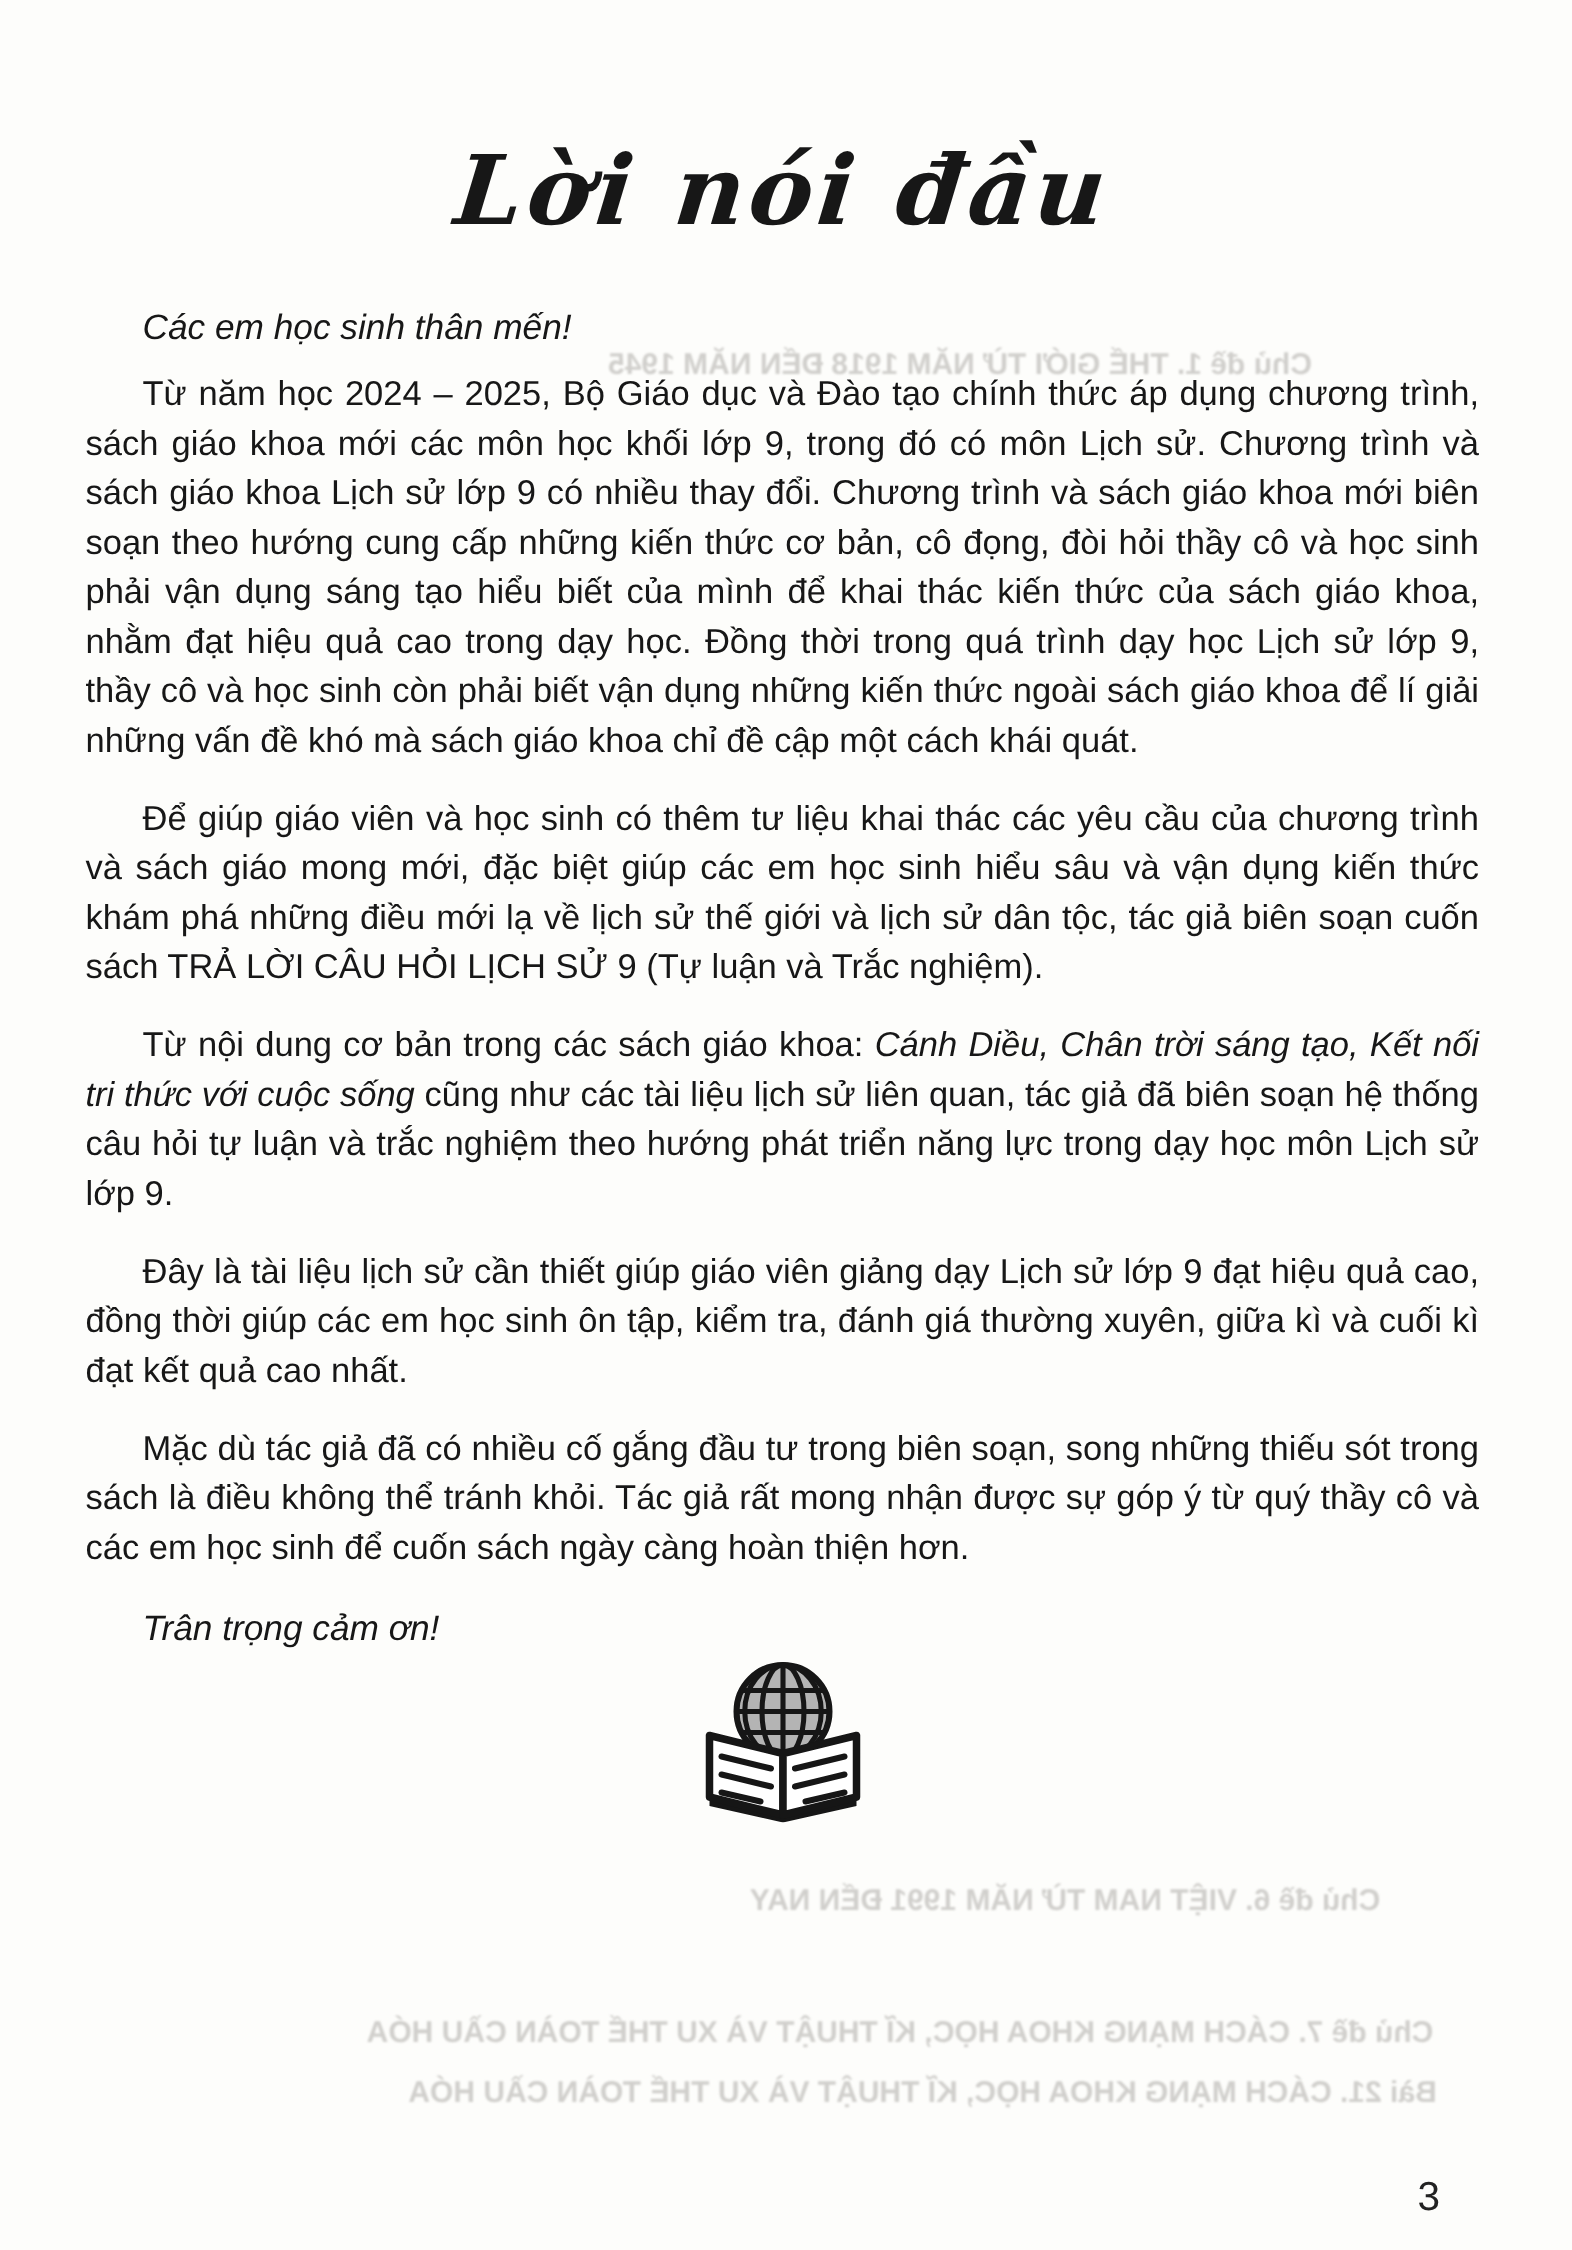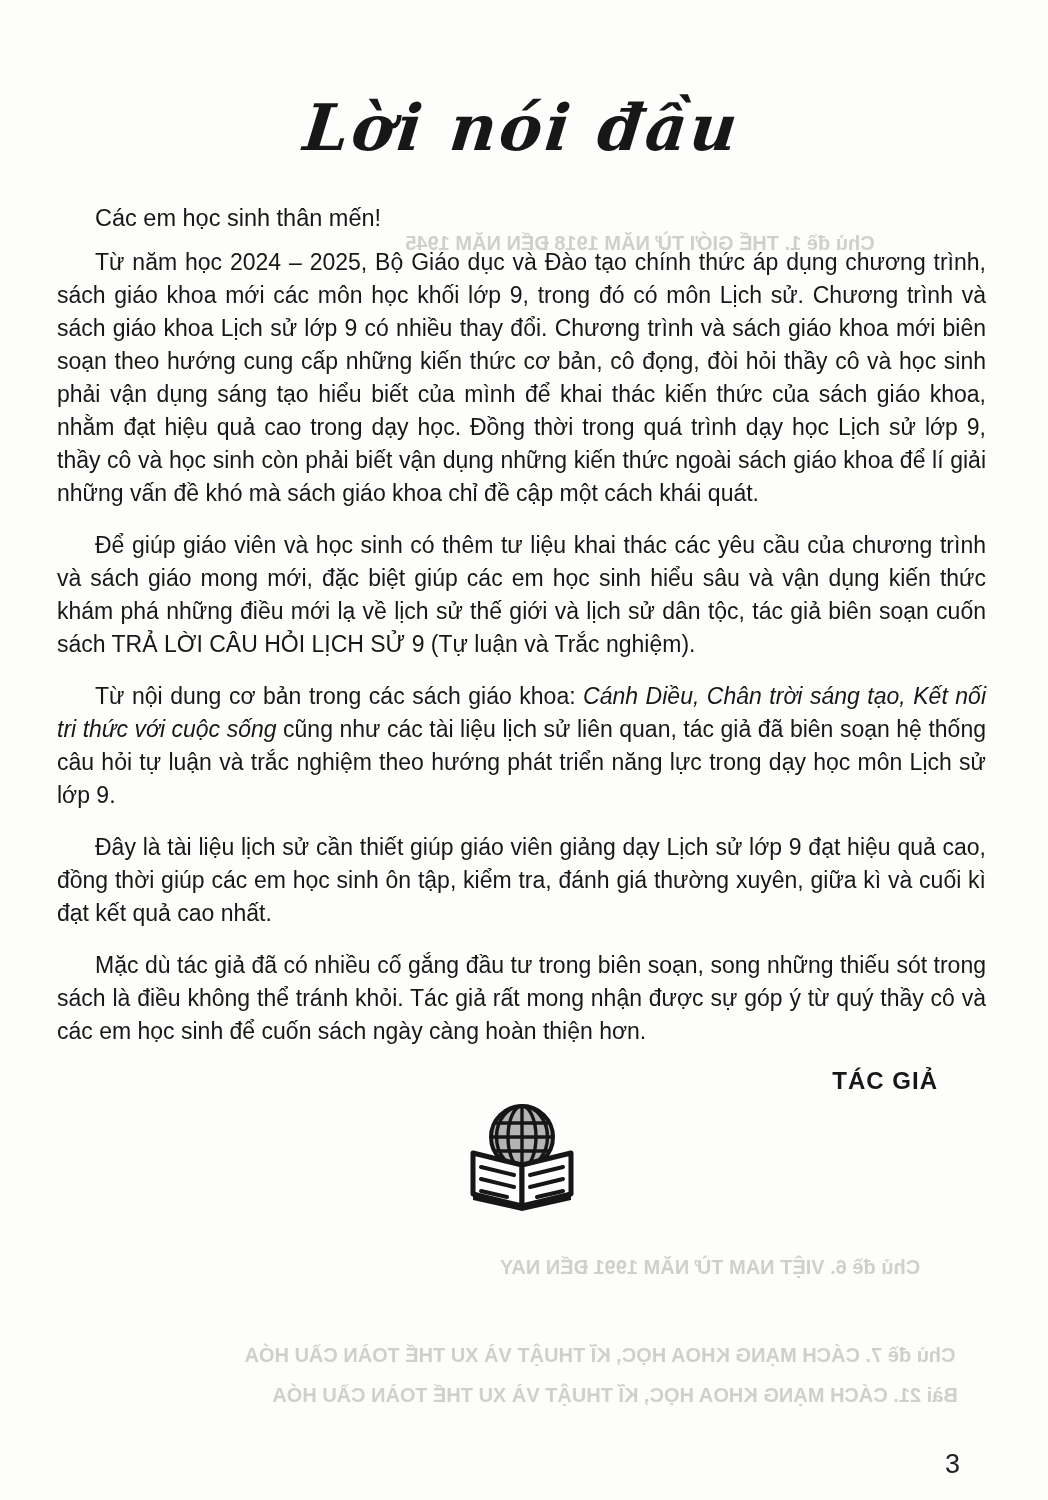--- a/index.html
+++ b/index.html
@@ -25,20 +25,21 @@
   .title{
     display:inline-block;
     font-family:"DejaVu Serif", serif;
     font-style:italic;
     font-weight:600;
     font-size:64px;
     letter-spacing:3px;
     transform:skewX(-6deg);
   }
   .greeting{
+    font-style:italic;
     font-size:23.5px;
     margin:0 0 14px 0;
     text-indent:38px;
   }
   p.body-par{
     font-size:23px;
     line-height:33px;
     text-align:justify;
     text-indent:38px;
     margin:12px 0 19px 0;
@@ -117,22 +118,22 @@
     <p class="greeting">Các em học sinh thân mến!</p>
 
     <p class="body-par"><span>Từ năm học 2024 – 2025, Bộ Giáo dục và Đào tạo chính thức áp dụng chương trình, sách giáo khoa mới các môn học khối lớp 9, trong đó có môn Lịch sử. Chương trình và sách giáo khoa Lịch sử lớp 9 có nhiều thay đổi. Chương trình và sách giáo khoa mới biên soạn theo hướng cung cấp những kiến thức cơ bản, cô đọng, đòi hỏi thầy cô và học sinh phải vận dụng sáng tạo hiểu biết của mình để khai thác kiến thức của sách giáo khoa, nhằm đạt hiệu quả cao trong dạy học. Đồng thời trong quá trình dạy học Lịch sử lớp 9, thầy cô và học sinh còn phải biết vận dụng những kiến thức ngoài sách giáo khoa để lí giải những vấn đề khó mà sách giáo khoa chỉ đề cập một cách khái quát.</span></p>
     <p class="body-par"><span>Để giúp giáo viên và học sinh có thêm tư liệu khai thác các yêu cầu của chương trình và sách giáo mong mới, đặc biệt giúp các em học sinh hiểu sâu và vận dụng kiến thức khám phá những điều mới lạ về lịch sử thế giới và lịch sử dân tộc, tác giả biên soạn cuốn sách </span><span class="b">TRẢ LỜI CÂU HỎI LỊCH SỬ 9 (Tự luận và Trắc nghiệm)</span><span>.</span></p>
     <p class="body-par"><span>Từ nội dung cơ bản trong các sách giáo khoa: </span><span class="i">Cánh Diều, Chân trời sáng tạo, Kết nối tri thức với cuộc sống</span><span> cũng như các tài liệu lịch sử liên quan, tác giả đã biên soạn hệ thống câu hỏi tự luận và trắc nghiệm theo hướng phát triển năng lực trong dạy học môn Lịch sử lớp 9.</span></p>
     <p class="body-par"><span>Đây là tài liệu lịch sử cần thiết giúp giáo viên giảng dạy Lịch sử lớp 9 đạt hiệu quả cao, đồng thời giúp các em học sinh ôn tập, kiểm tra, đánh giá thường xuyên, giữa kì và cuối kì đạt kết quả cao nhất.</span></p>
     <p class="body-par"><span>Mặc dù tác giả đã có nhiều cố gắng đầu tư trong biên soạn, song những thiếu sót trong sách là điều không thể tránh khỏi. Tác giả rất mong nhận được sự góp ý từ quý thầy cô và các em học sinh để cuốn sách ngày càng hoàn thiện hơn.</span></p>
 
 
 
+    <p class="closing">Trân trọng cảm ơn!</p>
 
-    <div class="signature">TÁC GIẢ</div>
 
     <div class="logo-wrap">
       <svg width="118" height="112" viewBox="0 0 118 112" aria-hidden="true">
 
         <circle cx="59" cy="38" r="31" fill="#b4b4b4" stroke="#161616" stroke-width="4"></circle>
         <g stroke="#161616" stroke-width="3.4" fill="none">
           <ellipse cx="59" cy="38" rx="14" ry="31"></ellipse>
           <ellipse cx="59" cy="38" rx="25.5" ry="31"></ellipse>
           <line x1="59" y1="7" x2="59" y2="69"></line>
           <line x1="30.5" y1="24" x2="87.5" y2="24"></line>

